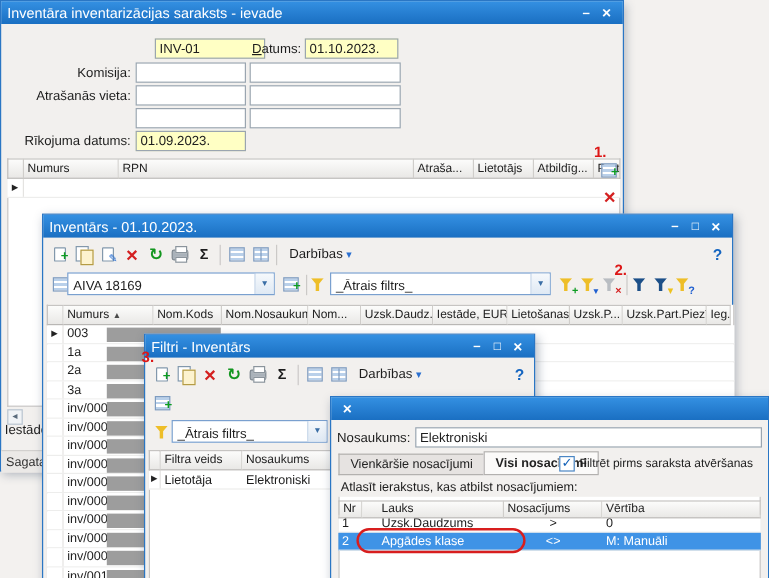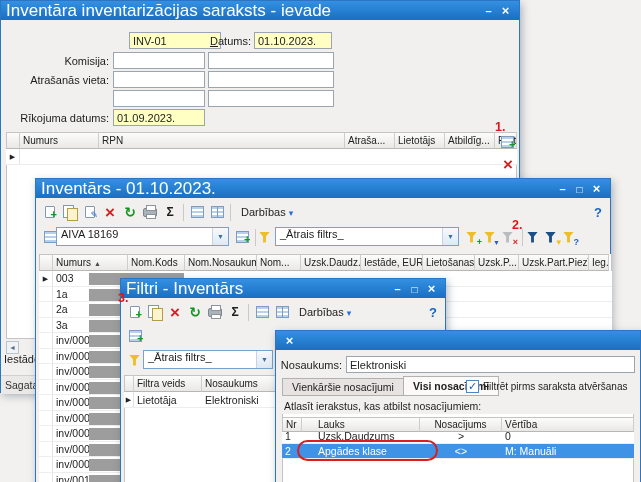--- a/index.html
+++ b/index.html
@@ -2,21 +2,21 @@
 <html><head>
 <meta charset="utf-8">
 <style>
 *{margin:0;padding:0;box-sizing:border-box}
 body{background:#e8e6e4}
 .stage{position:relative;width:641px;height:482px;overflow:hidden;background:#f3f1ef;
   font-family:"Liberation Sans","DejaVu Sans",sans-serif;font-size:11px;color:#1d1d1d}
 .win{position:absolute;background:#f2f0ee;border:1px solid #2a76c4;box-shadow:2px 3px 8px rgba(40,60,90,.35)}
 .tbar{position:absolute;left:0;top:0;right:0;height:19px;background:linear-gradient(180deg,#3490e2,#1a6fc2);
   display:flex;align-items:center;padding:0 5px;color:#fff}
-.tbar .t{flex:1;font-size:17px;white-space:nowrap;overflow:hidden}
+.tbar .t{flex:1;font-size:12px;white-space:nowrap;overflow:hidden}
 .wb{width:17px;height:15px;display:flex;align-items:center;justify-content:center;color:#fff;cursor:default}
 .g-min::before{content:"–";font-weight:bold;font-size:11px}
 .g-max::before{content:"□";font-size:10px}
 .g-close::before{content:"×";font-size:13px;font-weight:bold}
 .lb{position:absolute;height:17px;display:flex;align-items:center;justify-content:flex-end;white-space:nowrap}
 .lb.left{justify-content:flex-start}
 .u1{display:block}
 .u1::first-letter{text-decoration:underline}
 .fld{position:absolute;height:17px;background:#fff;border:1px solid #9aa5b0;padding:0 3px;display:flex;
   align-items:center;white-space:nowrap;overflow:hidden}
@@ -58,21 +58,21 @@
   clip-path:polygon(0 0,100% 0,63% 45%,63% 100%,37% 100%,37% 45%)}
 .fun.navy::before{background:#1c4f88}
 .fun.gray::before{background:#b9bdc2}
 .fb{position:absolute;right:-3px;bottom:-3px;font-size:9px;font-weight:bold;line-height:1}
 .fb-plus::before{content:"+"}
 .fb-down::before{content:"▼";font-size:7px}
 .fb-x::before{content:"×"}
 .fb-q::before{content:"?"}
 .fb-caret::before{content:"▾"}
 .fb.green{color:#0d9c22}.fb.red{color:#d42020}.fb.blue{color:#1f5fd0}.fb.yellow{color:#eec21f}
-.combo{position:absolute;height:19px;background:#fff;border:1px solid #7aa0cf;display:flex;align-items:flex-start}
+.combo{position:absolute;height:19px;background:#fff;border:1px solid #7aa0cf;display:flex;align-items:flex-end}
 .combo .cv{flex:1;padding:0 4px;white-space:nowrap;overflow:hidden;font-size:11px}
 .combo .ca{width:16px;height:100%;border-left:1px solid #c3d4e8;background:linear-gradient(#f6f9fc,#dfe9f4);
   display:flex;align-items:center;justify-content:center;color:#3a6ea5}
 .ca::before{content:"▼";font-size:7px}
 .cbx{position:absolute;width:13px;height:13px;border:1px solid #4a86c4;background:#fff;display:flex;
   align-items:center;justify-content:center}
 .cbx::after{content:"✓";color:#1462b8;font-weight:bold;font-size:11px;line-height:1}
 .tabs{position:absolute;display:flex;align-items:flex-end;height:20px}
 .tab{height:18px;display:flex;align-items:center;padding:0 9px;font-size:10.5px;background:#e6e3e1;
   border:1px solid #b3b1af;border-right:none;color:#222;white-space:nowrap}
@@ -540,21 +540,21 @@
       </div>
 
     <div class="gbody" style="left:6px;top:83px;width:352px;height:73px"></div>
     <div class="ghead" style="left:6px;top:86px;height:15px">
       <span class="gh first" style="width:20px;height:15px">
           <span>Nr</span>
         </span>
       <span class="gh" style="width:118px;height:15px;padding-left:16px">
           <span>Lauks</span>
         </span>
-      <span class="gh" style="width:82px;height:15px;justify-content:center">
+      <span class="gh" style="width:82px;height:15px;justify-content:flex-start">
           <span>Nosacījums</span>
         </span>
       <span class="gh" style="width:132px;height:15px">
           <span>Vērtība</span>
         </span>
     </div>
     <div class="rw" style="left:6px;top:98px;width:352px;height:15px">
       <span class="cell" style="width:20px">1</span>
       <span class="cell" style="width:118px;padding-left:16px">Uzsk.Daudzums</span>
       <span class="cell" style="width:82px;justify-content:center;display:flex">&gt;</span>

